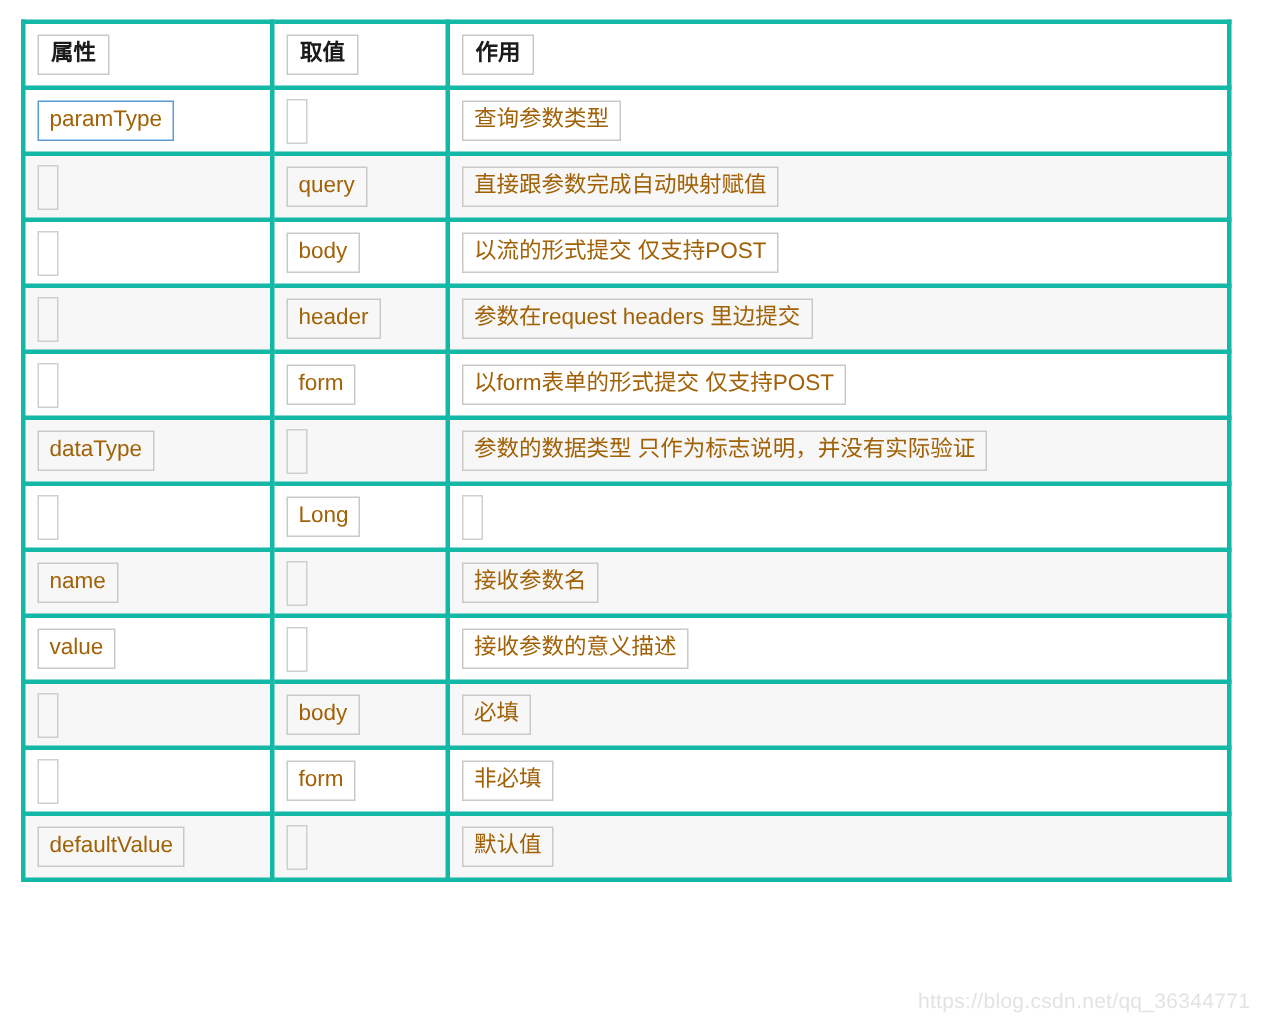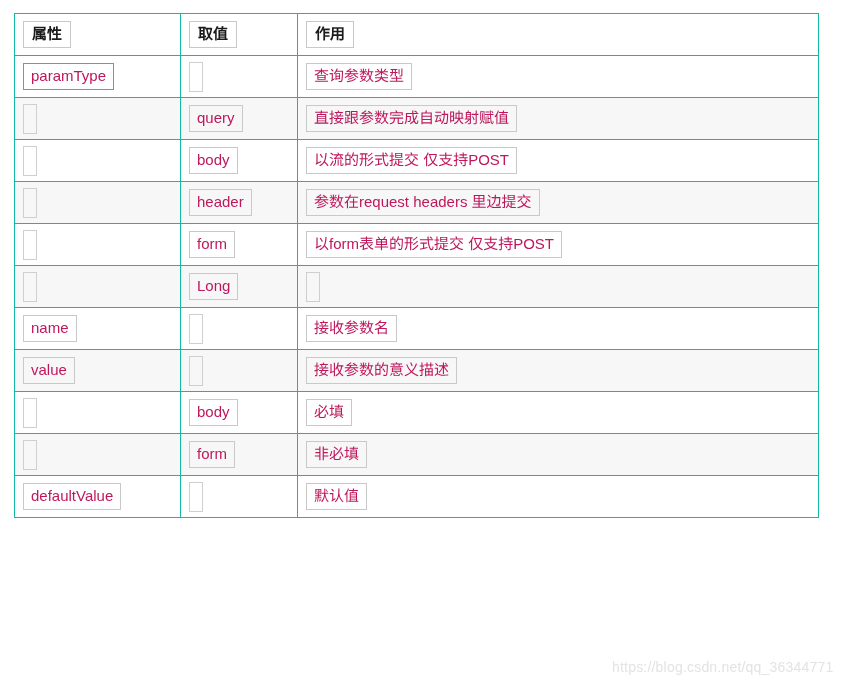--- a/index.html
+++ b/index.html
@@ -36,21 +36,21 @@
     width: 804px;
     font-size: 15px;
   }
 
   table.attr-table col.c-attr  { width: 166px; }
   table.attr-table col.c-value { width: 117px; }
   table.attr-table col.c-desc  { width: 521px; }
 
   table.attr-table th,
   table.attr-table td {
-    border: 1px solid #14b8a6;
+    border: 3px solid #14b8a6;
     padding: 0;
     height: 41px;
     vertical-align: middle;
     background: transparent;
   }
 
   table.attr-table thead th {
     background: #ffffff;
     text-align: left;
   }
@@ -63,21 +63,21 @@
   .chip {
     display: inline-block;
     box-sizing: border-box;
     border: 1px solid #c9c9c9;
     background: transparent;
     padding: 2px 7px 3px 7px;
     margin-left: 8px;
     line-height: 20px;
     font-size: 15px;
     white-space: nowrap;
-    color: #be185d;
+    color: #a16207;
     vertical-align: middle;
   }
 
   .chip.head {
     font-weight: bold;
     color: #1b1b1b;
     padding: 2px 8px 3px 8px;
   }
 
   
@@ -150,20 +150,25 @@
             <td><span class="chip empty"></span></td>
             <td><span class="chip">header</span></td>
             <td><span class="chip">参数在request headers 里边提交</span></td>
           </tr>
           <tr>
             <td><span class="chip empty"></span></td>
             <td><span class="chip">form</span></td>
             <td><span class="chip">以form表单的形式提交 仅支持POST</span></td>
           </tr>
           <tr>
+            <td><span class="chip">dataType</span></td>
+            <td><span class="chip empty"></span></td>
+            <td><span class="chip">参数的数据类型 只作为标志说明，并没有实际验证</span></td>
+          </tr>
+          <tr>
             <td><span class="chip empty"></span></td>
             <td><span class="chip">Long</span></td>
             <td><span class="chip empty"></span></td>
           </tr>
           <tr>
             <td><span class="chip">name</span></td>
             <td><span class="chip empty"></span></td>
             <td><span class="chip">接收参数名</span></td>
           </tr>
           <tr>

